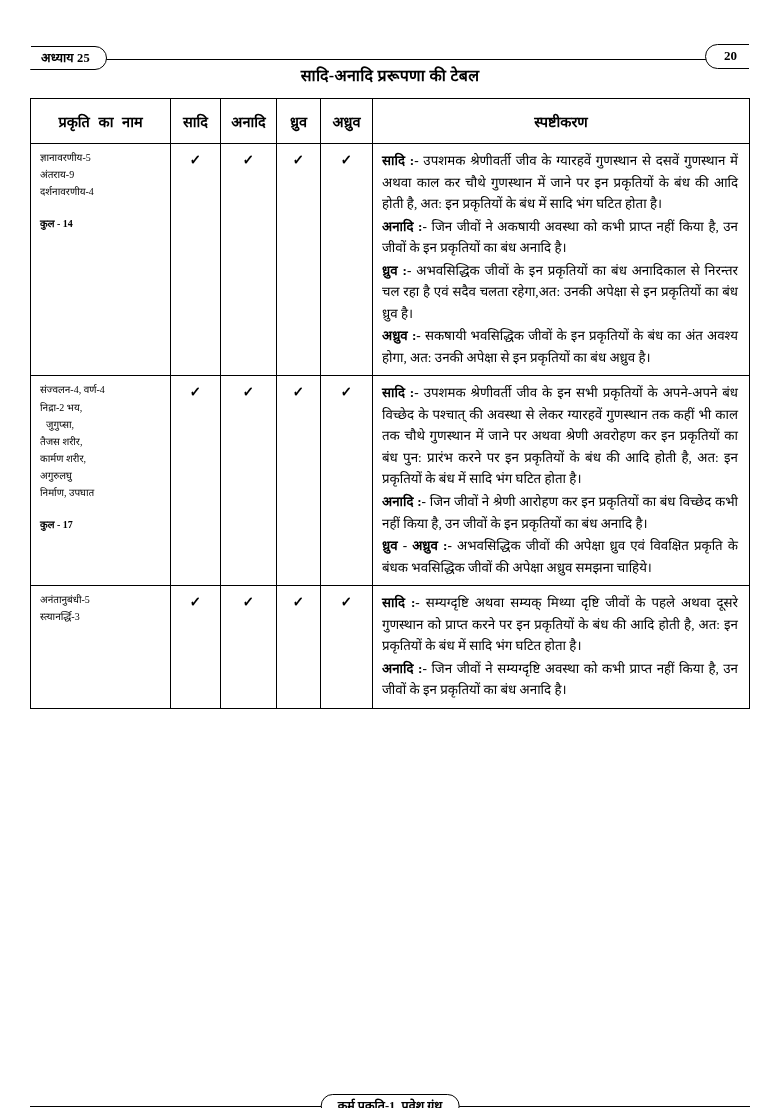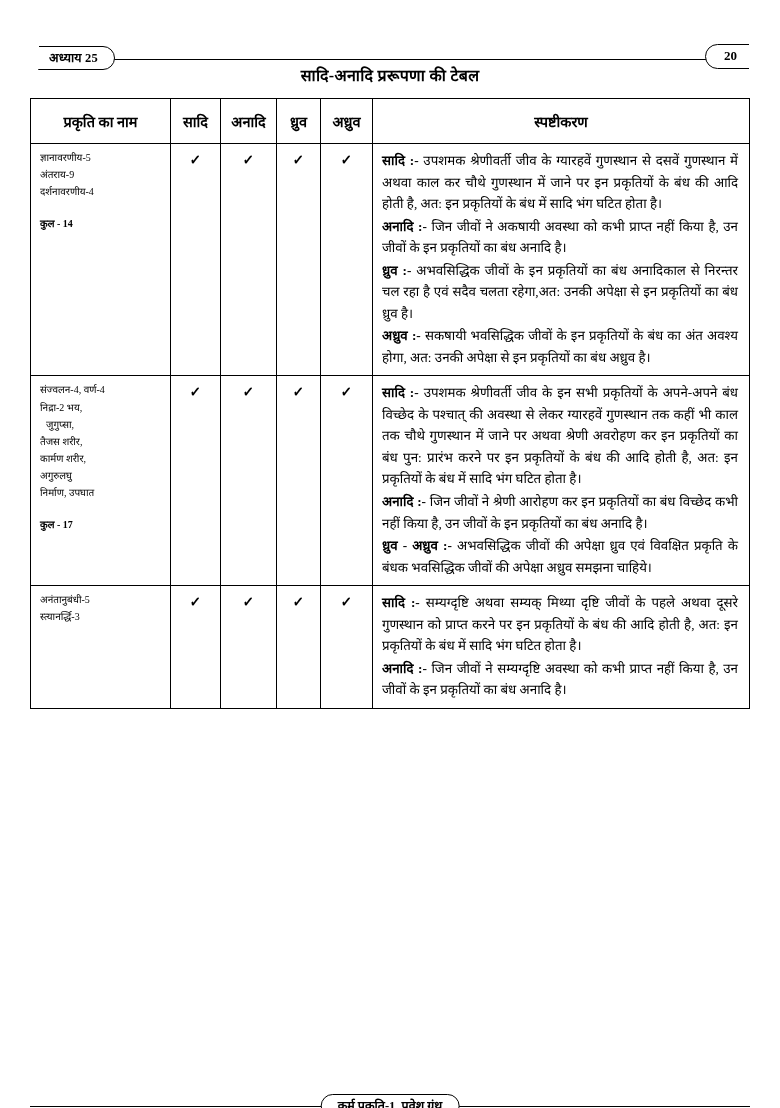--- a/index.html
+++ b/index.html
@@ -31,21 +31,21 @@
   }
   .header-rule {
     position: absolute;
     left: 0;
     right: 0;
     top: 21px;
     border-top: 1.5px solid #000;
   }
   .chapter-tag {
     position: absolute;
-    left: 8px;
+    left: 0;
     top: 8px;
     background: #fff;
     border: 1.3px solid #000;
     border-radius: 0 12px 12px 0;
     padding: 2px 16px 3px 10px;
     font-size: 12.5px;
     font-weight: bold;
     letter-spacing: .2px;
     z-index: 3;
   }
@@ -104,20 +104,21 @@
     vertical-align: top;
     padding: 5px 6px;
   }
   table.main thead th {
     text-align: center;
     vertical-align: middle;
     font-size: 14.5px;
     font-weight: bold;
     padding: 7px 1px;
     height: 30px;
+    font-family: Liberation Mono, monospace;
   }
   col.c0 { width: 140px; }
   col.c1 { width: 50px; }
   col.c2 { width: 56px; }
   col.c3 { width: 44px; }
   col.c4 { width: 52px; }
   col.c5 { width: auto; }
 
   .cell-names {
     font-size: 10px;

